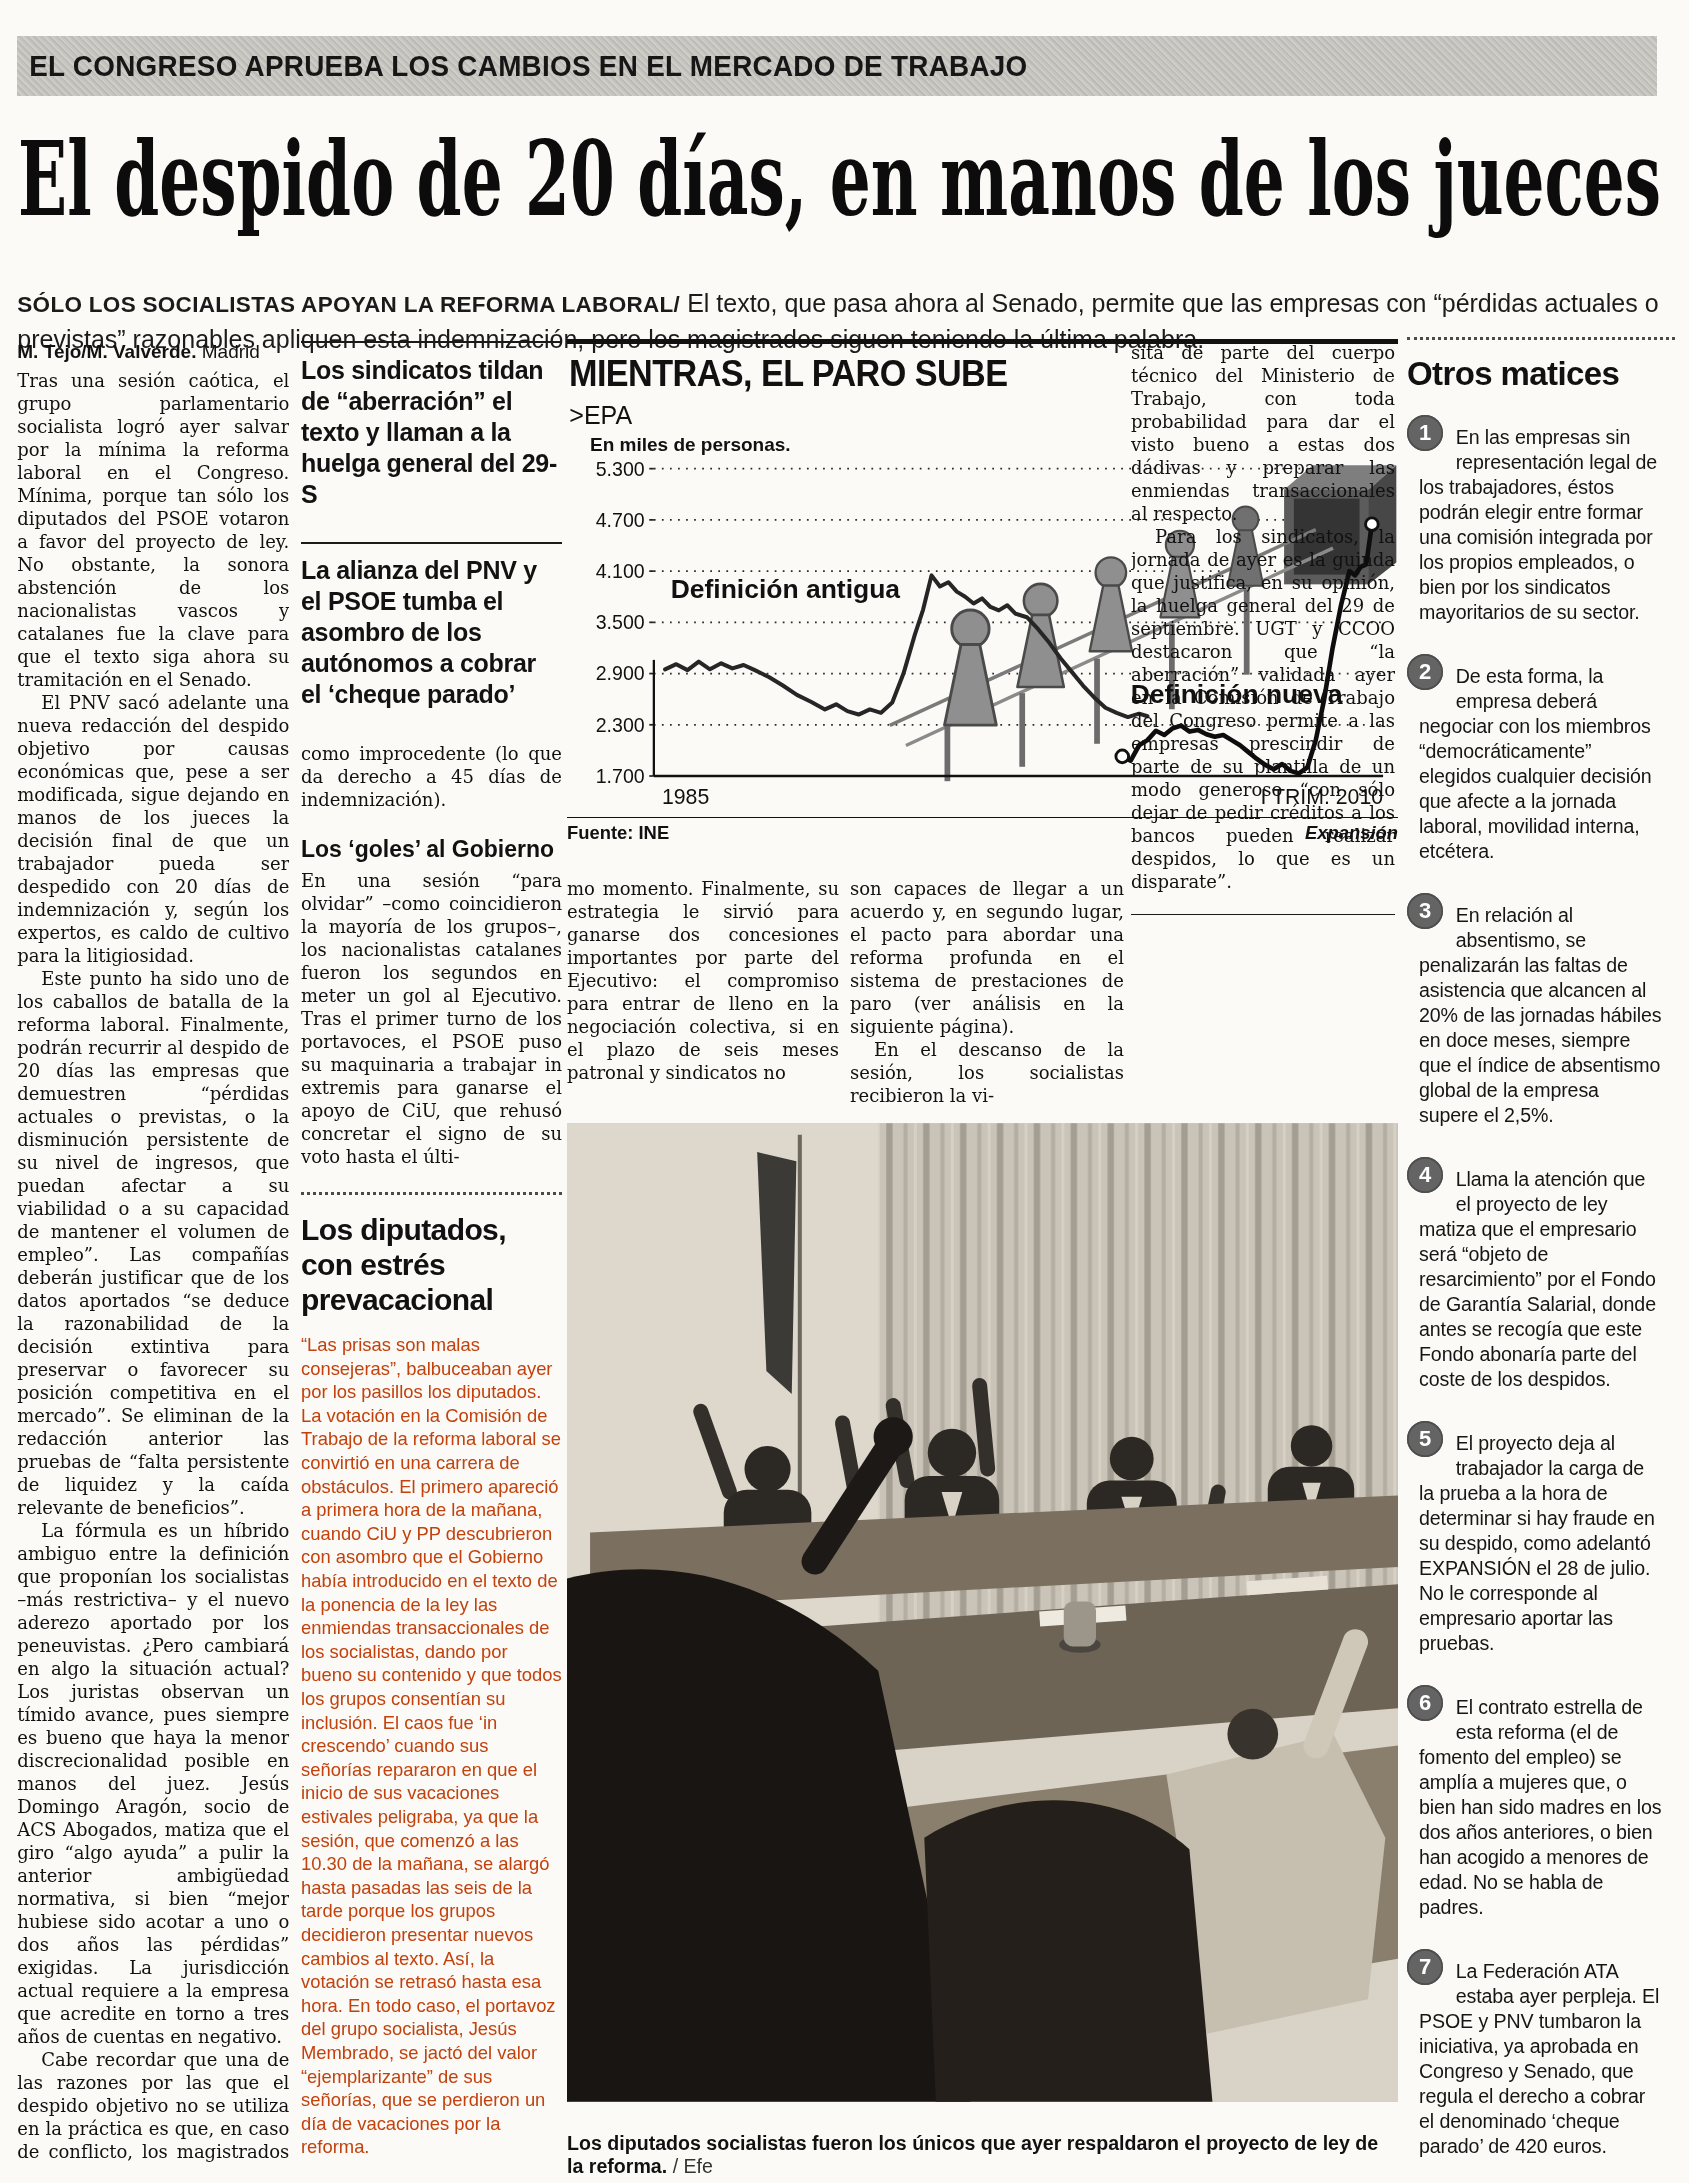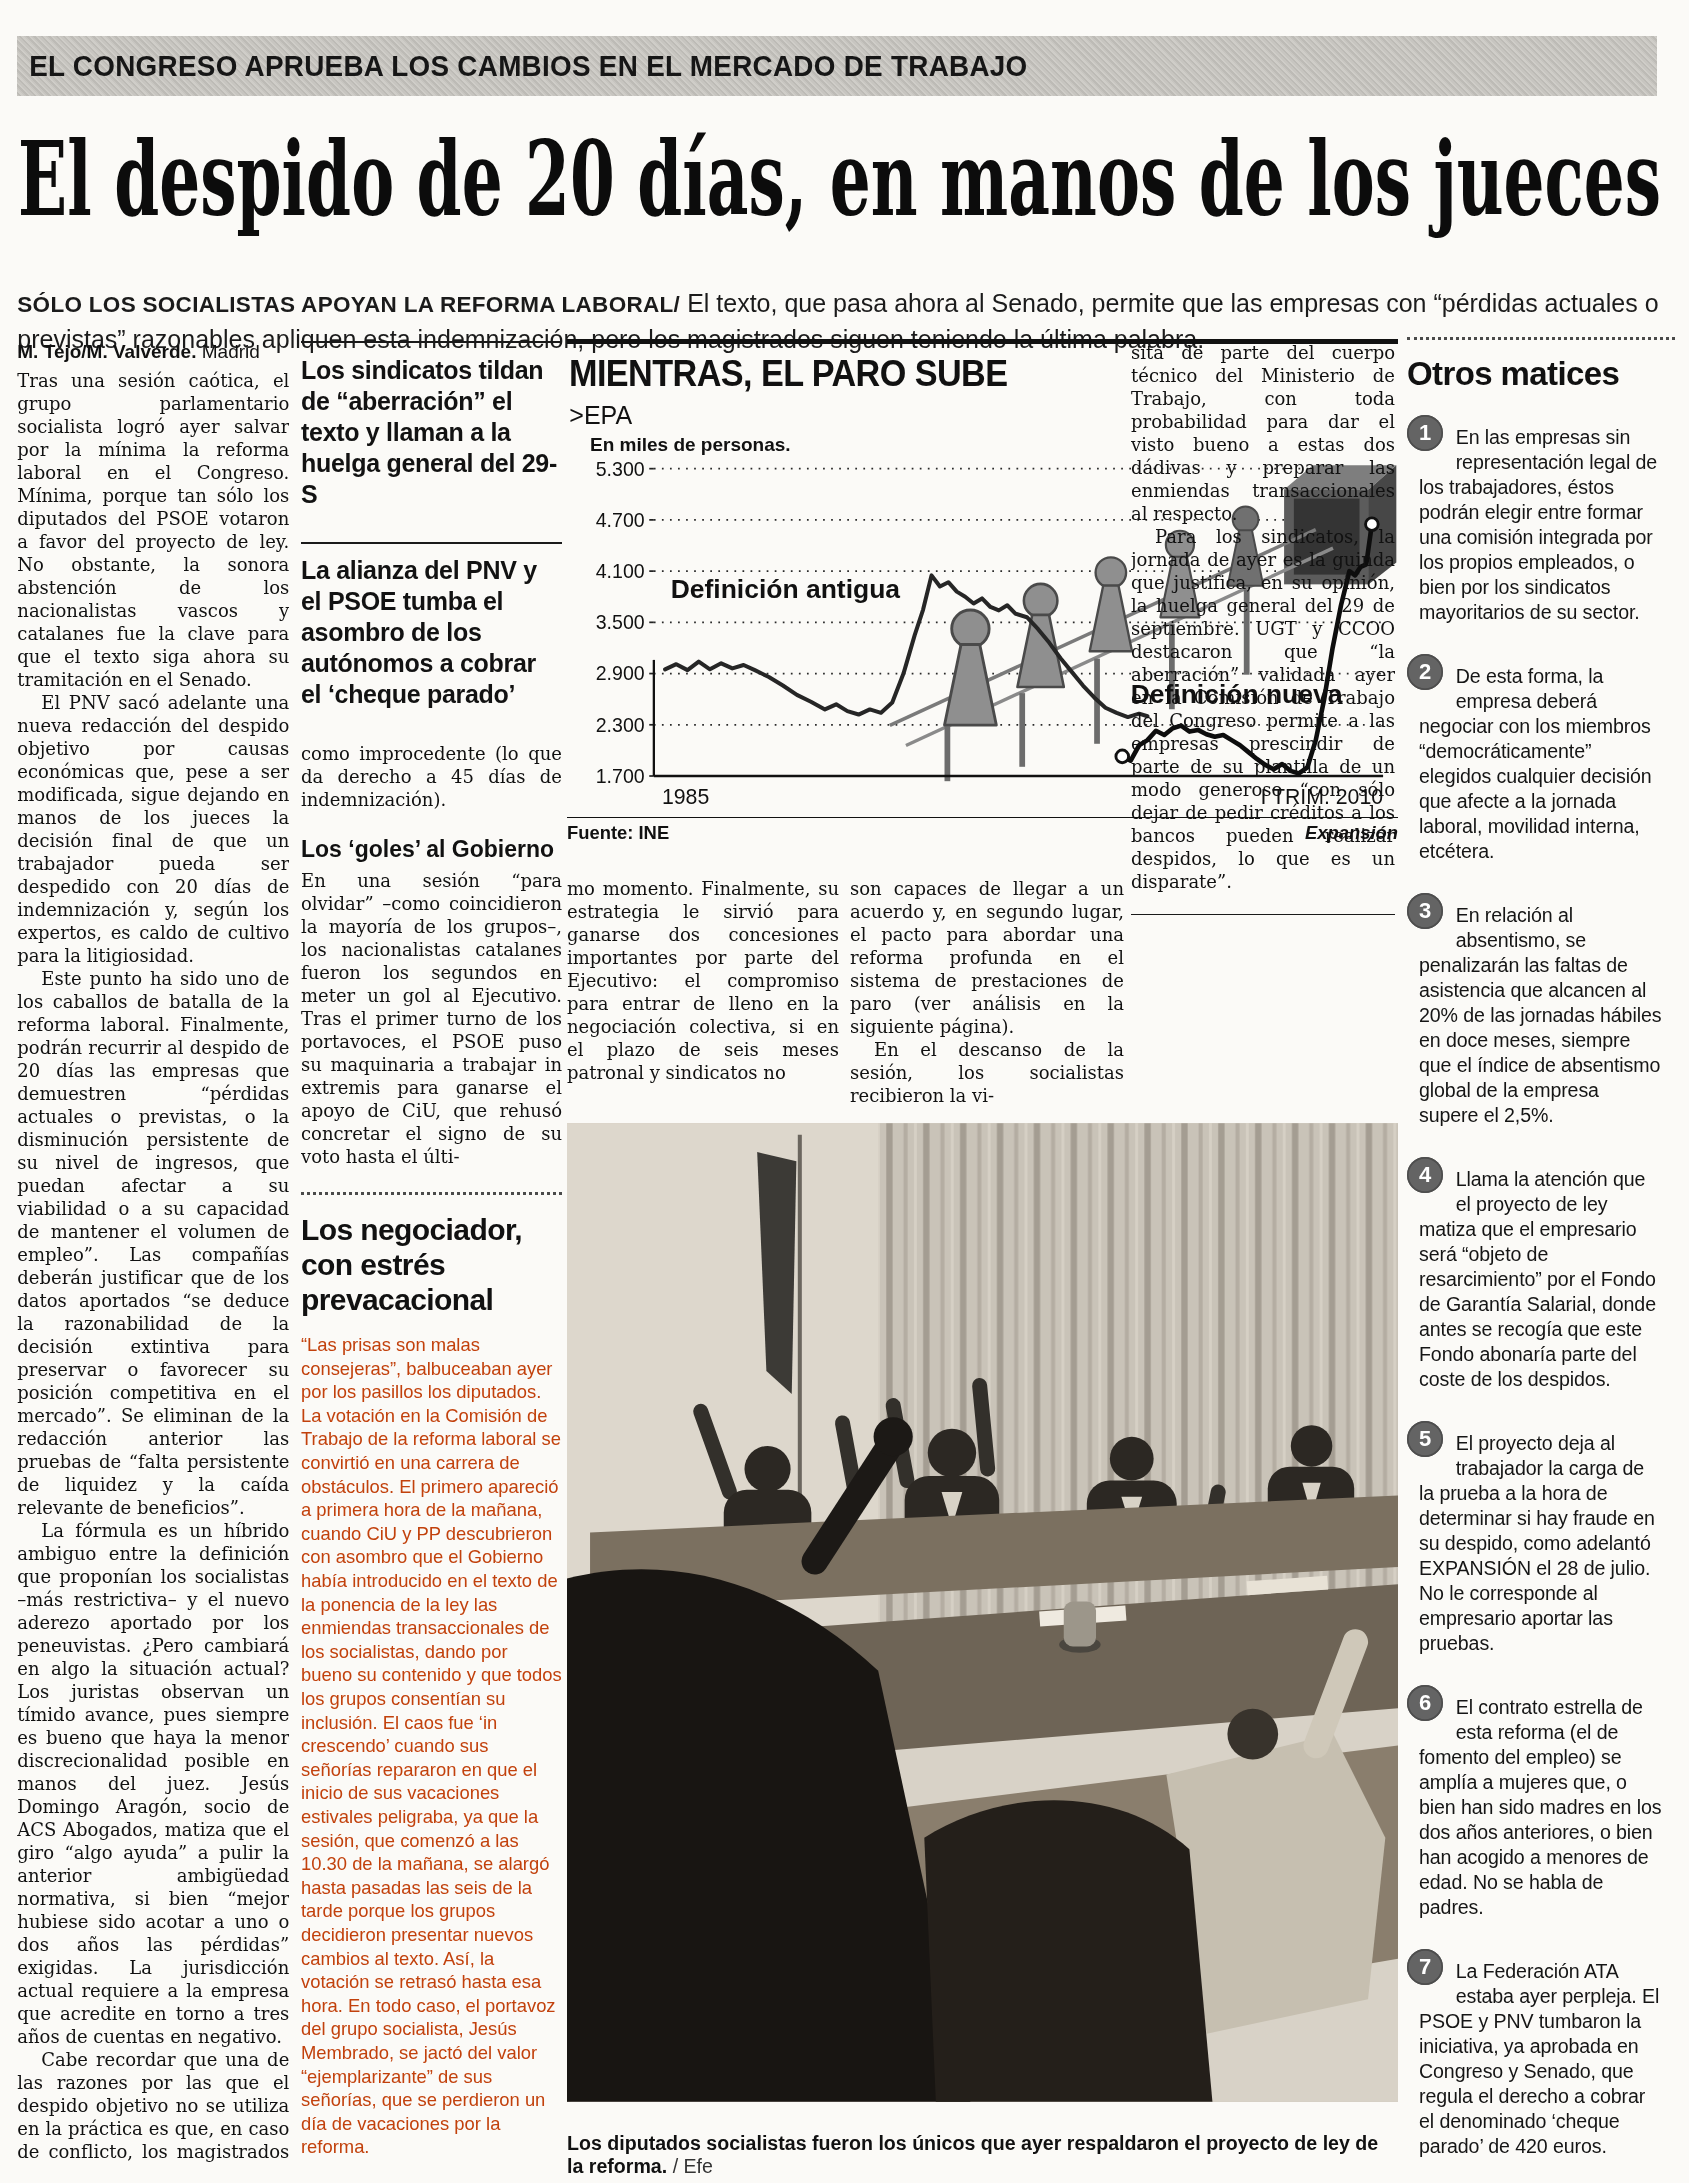--- a/index.html
+++ b/index.html
@@ -92,21 +92,21 @@
 
   <div class="col col2">
     <div class="rule"></div>
     <p class="brief">Los sindicatos tildan de “aberración” el texto y llaman a la huelga general del 29-S</p>
     <div class="rule"></div>
     <p class="brief">La alianza del PNV y el PSOE tumba el asombro de los autónomos a cobrar el ‘cheque parado’</p>
     <p class="body">como improcedente (lo que da derecho a 45 días de indemnización).</p>
     <p class="subhead">Los ‘goles’ al Gobierno</p>
     <p class="body">En una sesión “para olvidar” –como coincidieron la mayoría de los grupos–, los nacionalistas catalanes fueron los segundos en meter un gol al Ejecutivo. Tras el primer turno de los portavoces, el PSOE puso su maquinaria a trabajar in extremis para ganarse el apoyo de CiU, que rehusó concretar el signo de su voto hasta el últi-</p>
     <div class="dotrule" style="margin-top:24px;"></div>
-    <p class="sb-title">Los negociador, con estrés prevacacional</p>
+    <p class="sb-title">Los diputados, con estrés prevacacional</p>
     <p class="sb-body">“Las prisas son malas consejeras”, balbuceaban ayer por los pasillos los diputados. La votación en la Comisión de Trabajo de la reforma laboral se convirtió en una carrera de obstáculos. El primero apareció a primera hora de la mañana, cuando CiU y PP descubrieron con asombro que el Gobierno había introducido en el texto de la ponencia de la ley las enmiendas transaccionales de los socialistas, dando por bueno su contenido y que todos los grupos consentían su inclusión. El caos fue ‘in crescendo’ cuando sus señorías repararon en que el inicio de sus vacaciones estivales peligraba, ya que la sesión, que comenzó a las 10.30 de la mañana, se alargó hasta pasadas las seis de la tarde porque los grupos decidieron presentar nuevos cambios al texto. Así, la votación se retrasó hasta esa hora. En todo caso, el portavoz del grupo socialista, Jesús Membrado, se jactó del valor “ejemplarizante” de sus señorías, que se perdieron un día de vacaciones por la reforma.</p>
   </div>
 
   <div class="chart">
     <div class="topbar"></div>
     <h2>MIENTRAS, EL PARO SUBE</h2>
     <div class="tag">&gt;EPA</div>
     <div class="unit">En miles de personas.</div>
     <svg id="chart-svg" width="831" height="358" viewBox="0 0 1442 622">
 

